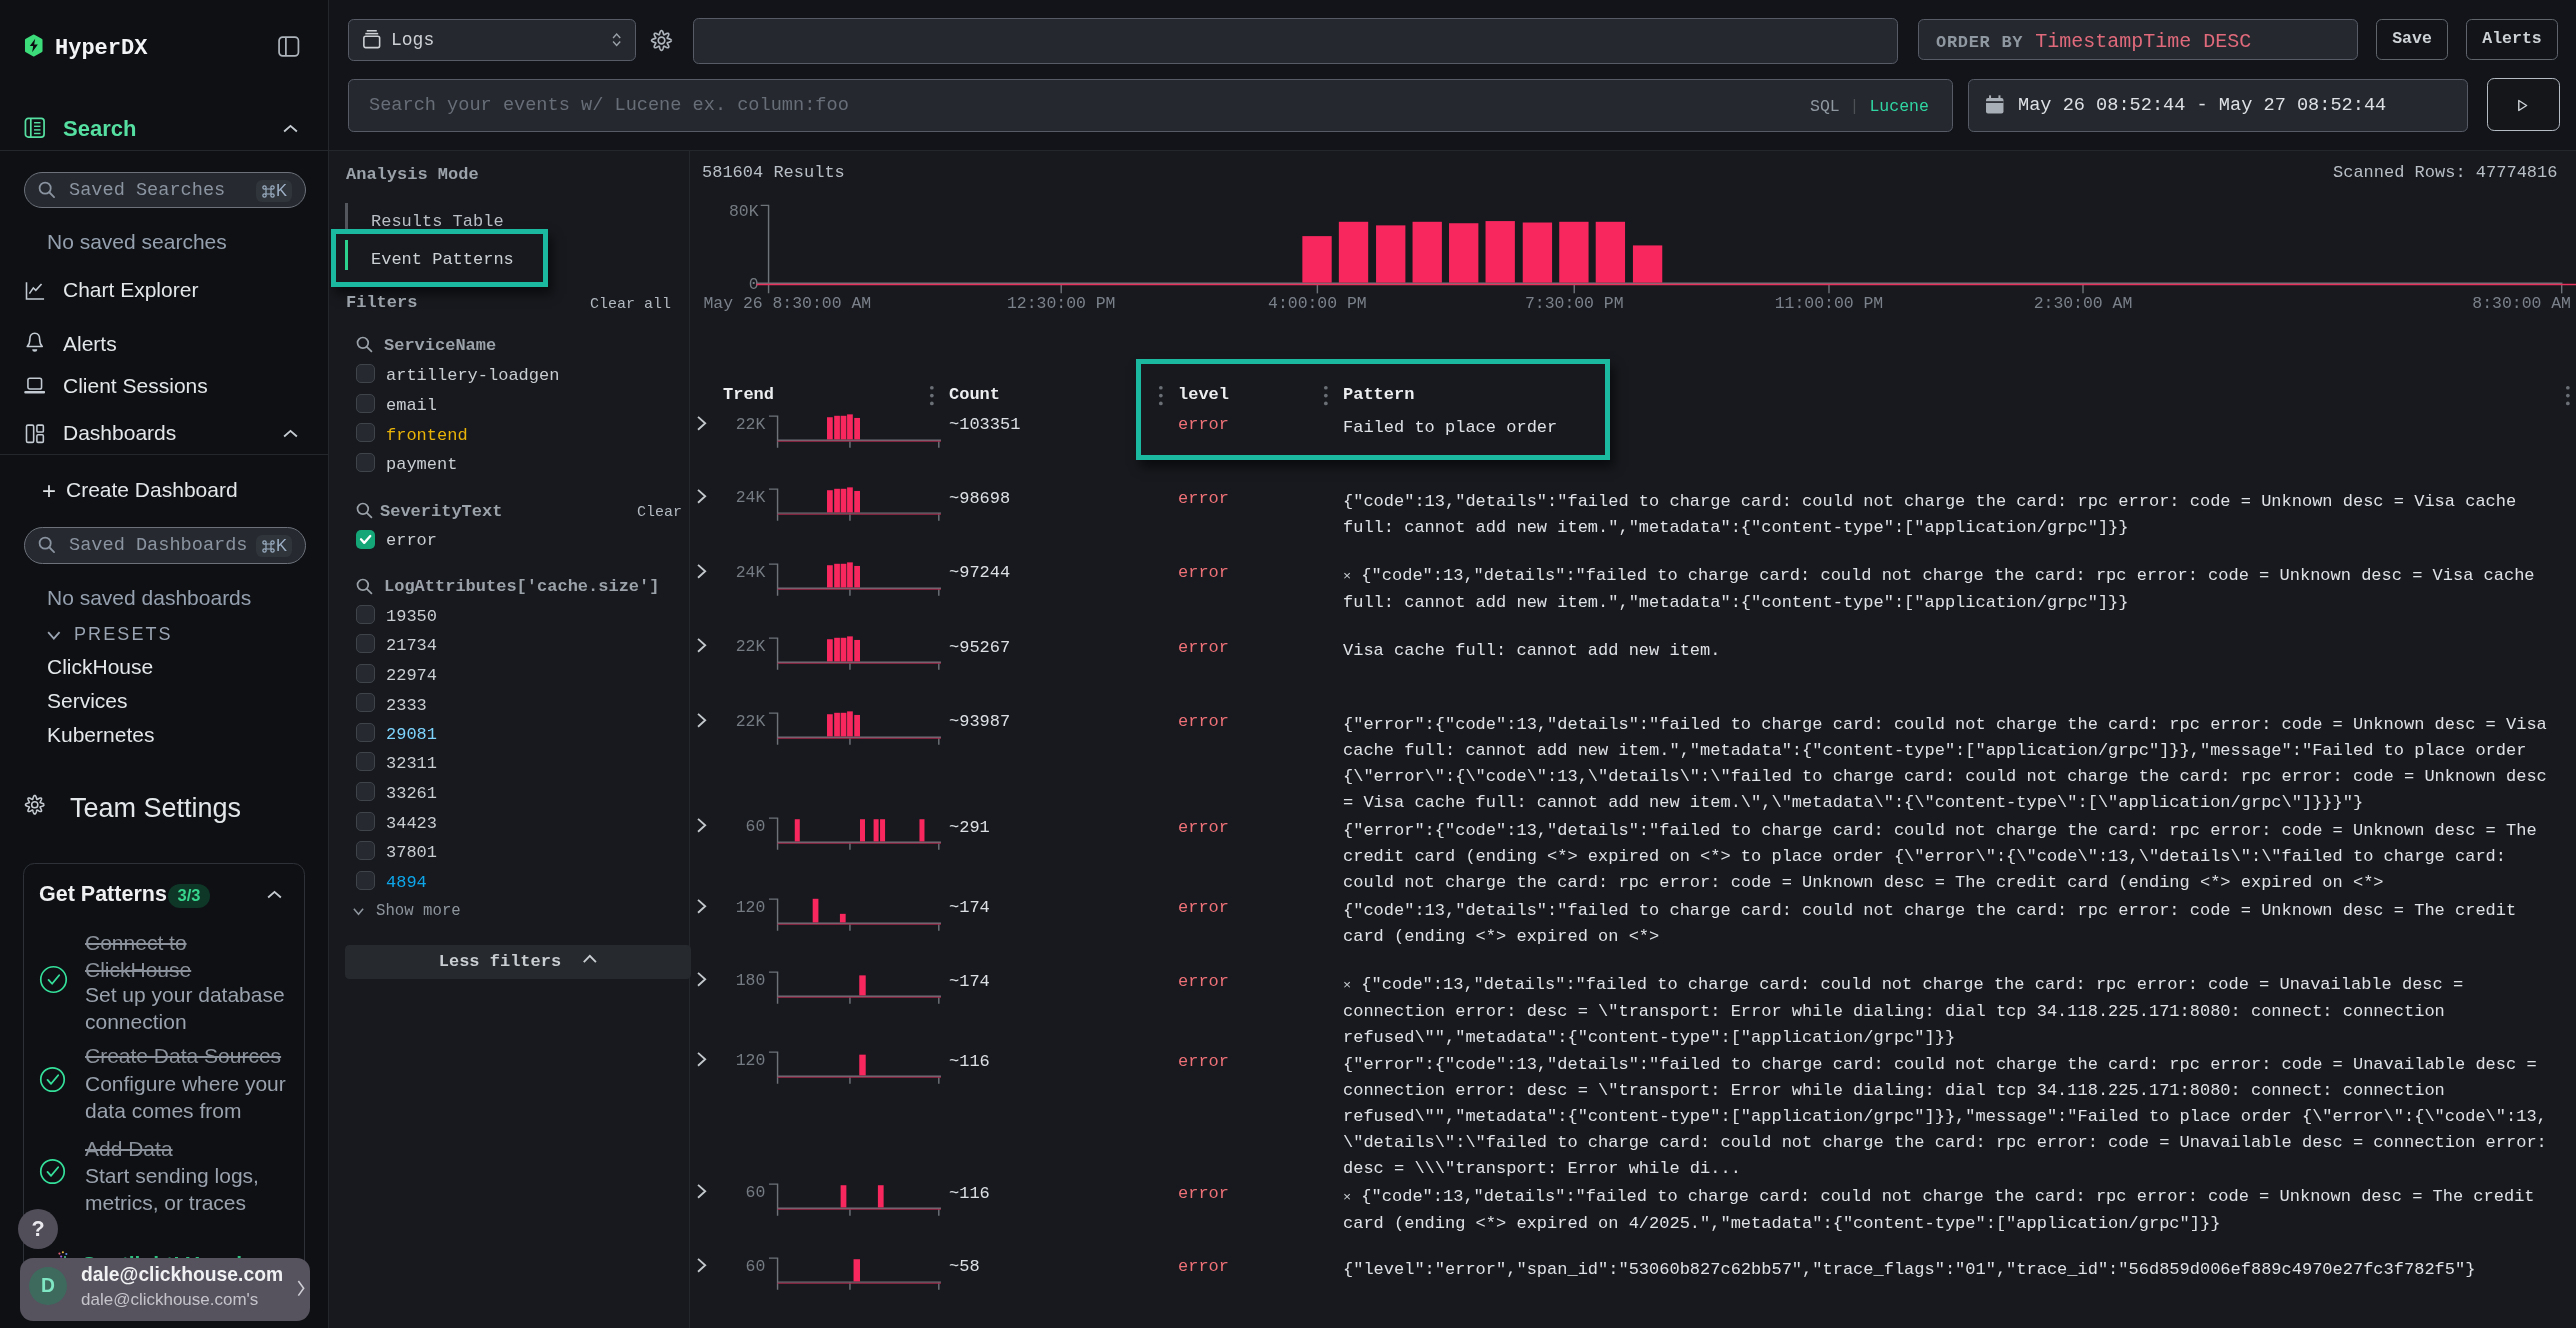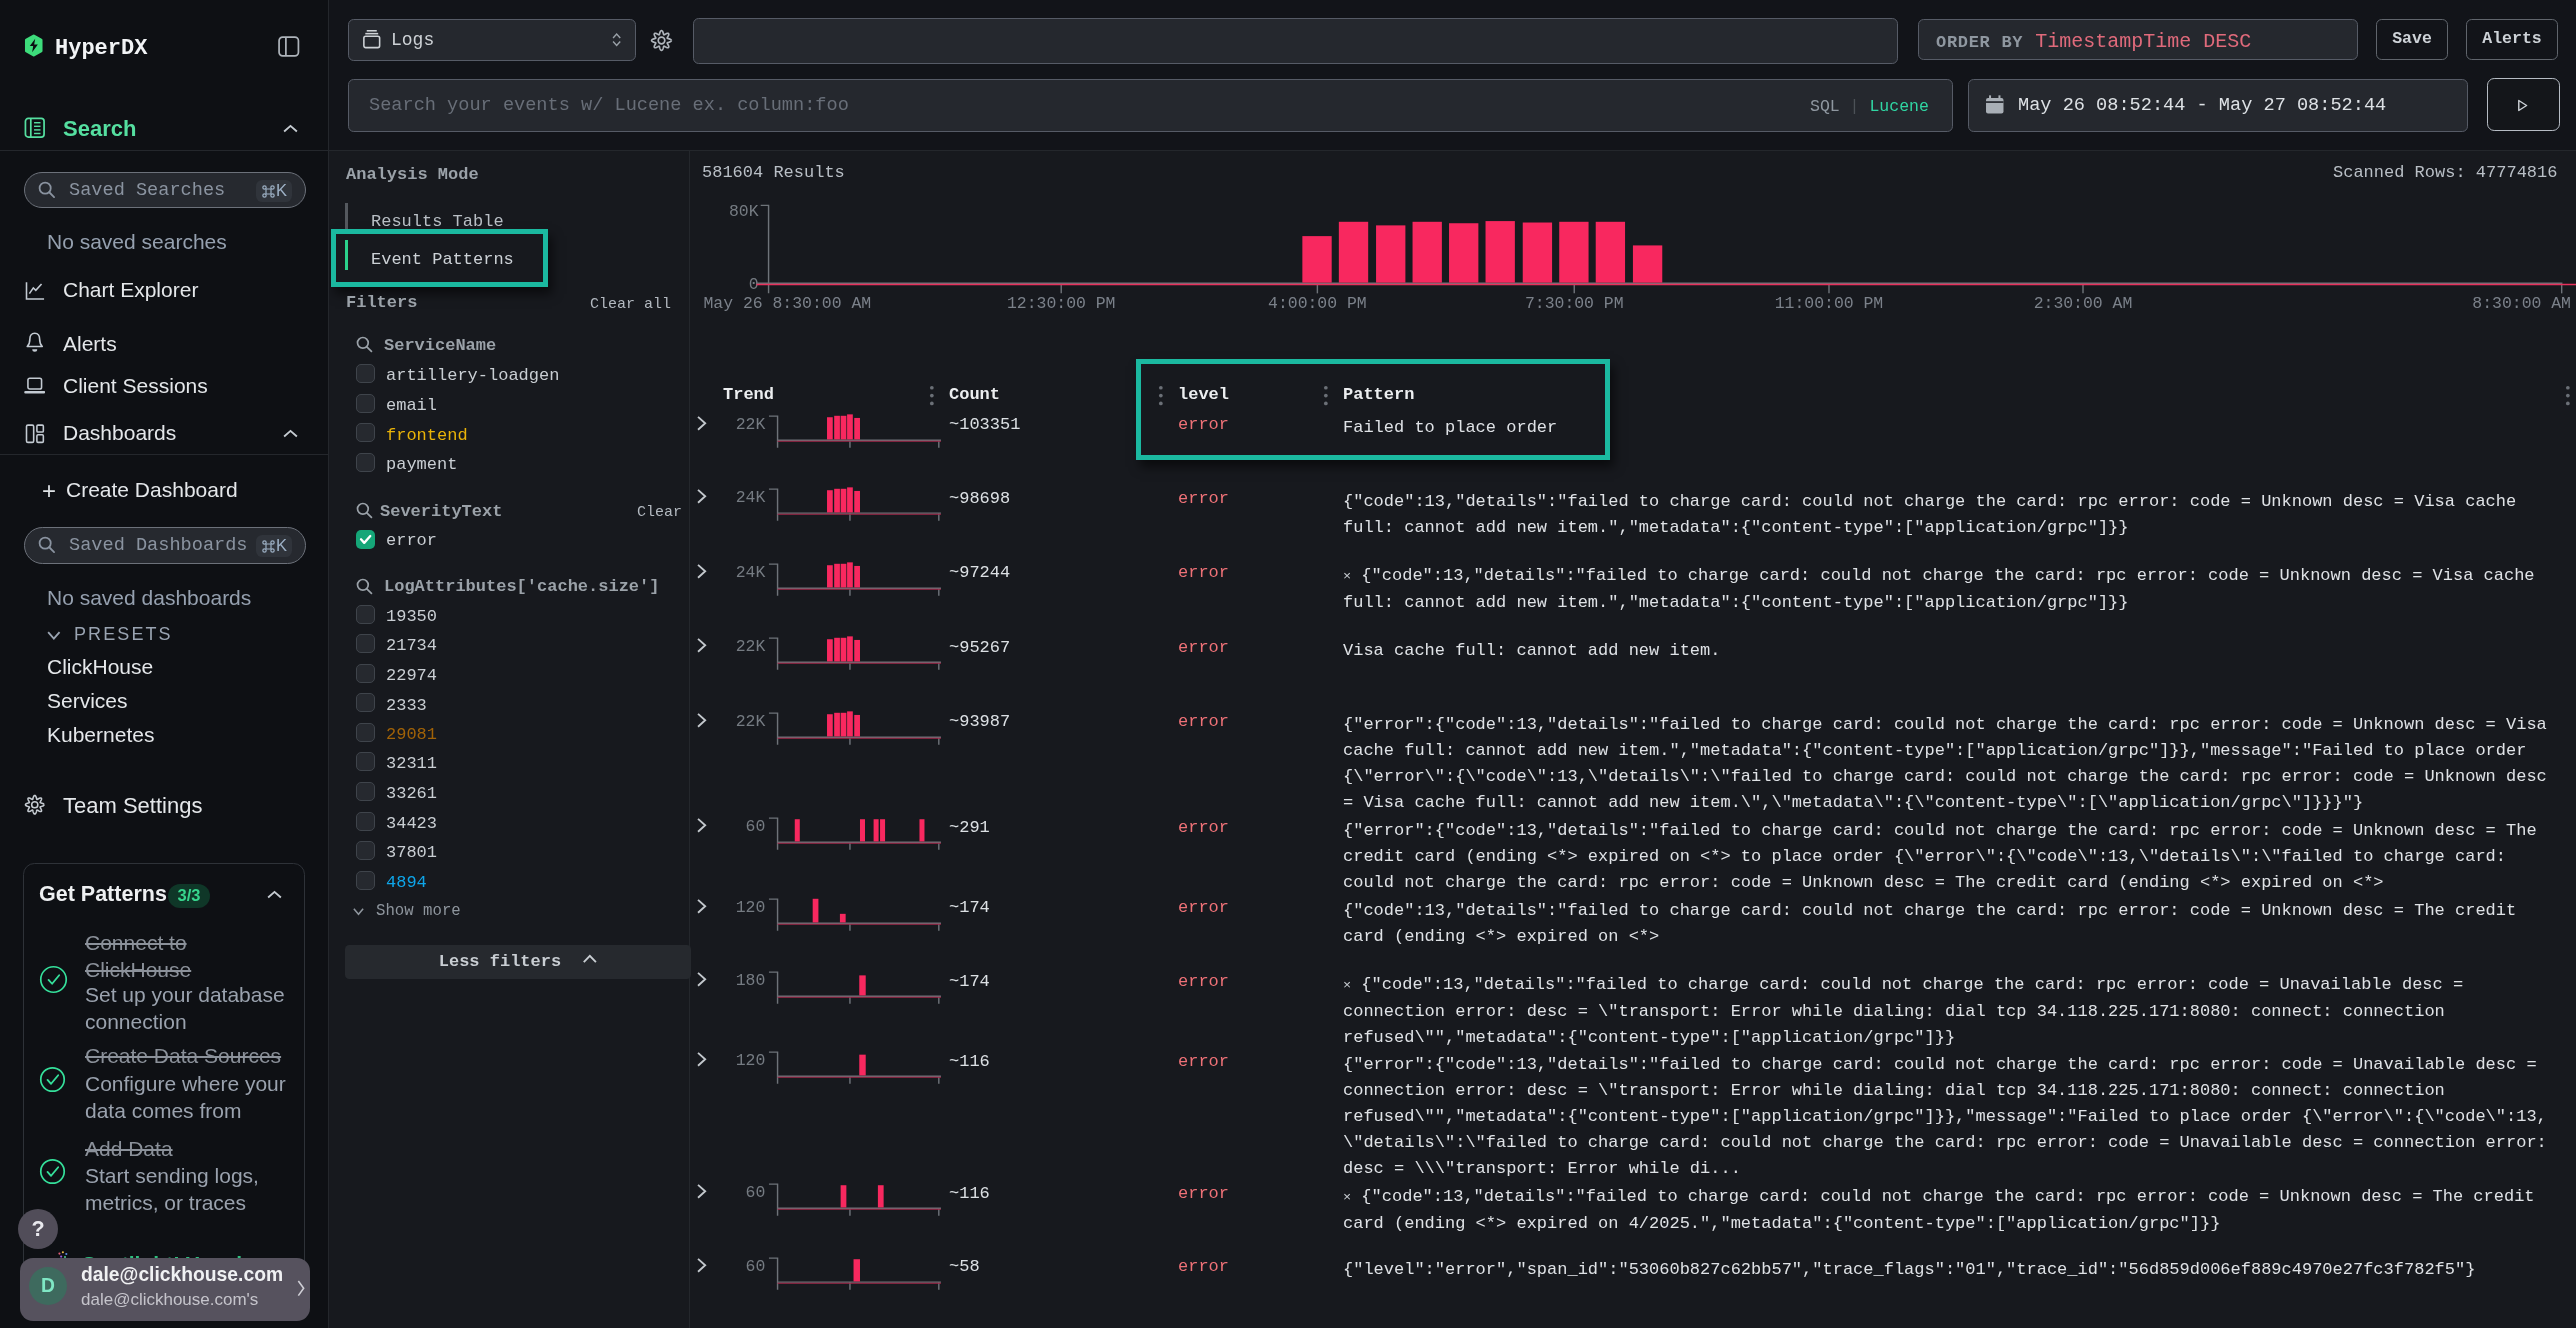--- a/index.html
+++ b/index.html
@@ -94,21 +94,21 @@
     <div class="abs mono b" style="left:384px;top:577px;font-size:17px;color:#9ba2a9">LogAttributes['cache.size']</div>
     <div class="abs" style="left:356px;top:605px;width:19.3px;height:18.6px;border-radius:5px;background:#26292f;border:1.1px solid #3f444b"></div>
     <div class="abs mono" style="left:386px;top:607px;font-size:17px;color:#c9ced3">19350</div>
     <div class="abs" style="left:356px;top:634px;width:19.3px;height:18.6px;border-radius:5px;background:#26292f;border:1.1px solid #3f444b"></div>
     <div class="abs mono" style="left:386px;top:636px;font-size:17px;color:#c9ced3">21734</div>
     <div class="abs" style="left:356px;top:664px;width:19.3px;height:18.6px;border-radius:5px;background:#26292f;border:1.1px solid #3f444b"></div>
     <div class="abs mono" style="left:386px;top:666px;font-size:17px;color:#c9ced3">22974</div>
     <div class="abs" style="left:356px;top:693px;width:19.3px;height:18.6px;border-radius:5px;background:#26292f;border:1.1px solid #3f444b"></div>
     <div class="abs mono" style="left:386px;top:696px;font-size:17px;color:#c9ced3">2333</div>
     <div class="abs" style="left:356px;top:723px;width:19.3px;height:18.6px;border-radius:5px;background:#26292f;border:1.1px solid #3f444b"></div>
-    <div class="abs mono" style="left:386px;top:725px;font-size:17px;color:#a16207">29081</div>
+    <div class="abs mono" style="left:386px;top:725px;font-size:17px;color:#7dd3fc">29081</div>
     <div class="abs" style="left:356px;top:752px;width:19.3px;height:18.6px;border-radius:5px;background:#26292f;border:1.1px solid #3f444b"></div>
     <div class="abs mono" style="left:386px;top:754px;font-size:17px;color:#c9ced3">32311</div>
     <div class="abs" style="left:356px;top:782px;width:19.3px;height:18.6px;border-radius:5px;background:#26292f;border:1.1px solid #3f444b"></div>
     <div class="abs mono" style="left:386px;top:784px;font-size:17px;color:#c9ced3">33261</div>
     <div class="abs" style="left:356px;top:812px;width:19.3px;height:18.6px;border-radius:5px;background:#26292f;border:1.1px solid #3f444b"></div>
     <div class="abs mono" style="left:386px;top:814px;font-size:17px;color:#c9ced3">34423</div>
     <div class="abs" style="left:356px;top:841px;width:19.3px;height:18.6px;border-radius:5px;background:#26292f;border:1.1px solid #3f444b"></div>
     <div class="abs mono" style="left:386px;top:843px;font-size:17px;color:#c9ced3">37801</div>
     <div class="abs" style="left:356px;top:871px;width:19.3px;height:18.6px;border-radius:5px;background:#26292f;border:1.1px solid #3f444b"></div>
     <div class="abs mono" style="left:386px;top:873px;font-size:17px;color:#0ea5e9">4894</div>
@@ -442,21 +442,21 @@
       <polyline points="3,3 11,12 19,3" fill="none" stroke="#9aa4b2" stroke-width="2.6"></polyline>
     </svg>
     <div class="abs sans" style="left:74px;top:624px;font-size:18px;letter-spacing:2.1px;color:#9aa4b2">PRESETS</div>
     <div class="abs sans" style="left:47px;top:655px;font-size:21px;color:#e4e7ea">ClickHouse</div>
     <div class="abs sans" style="left:47px;top:689px;font-size:21px;color:#e4e7ea">Services</div>
     <div class="abs sans" style="left:47px;top:723px;font-size:21px;color:#e4e7ea">Kubernetes</div>
     <svg class="abs" style="left:23.6px;top:794px" width="21.5" height="21.5" viewBox="0 0 32 32">
       <polyline points="29.8,16.0 29.6,16.7 28.9,17.4 27.9,17.9 26.7,18.3 25.6,18.6 24.7,18.8 24.1,19.1 23.9,19.5 24.1,20.1 24.6,20.9 25.2,22.0 25.7,23.1 26.1,24.1 26.1,25.1 25.8,25.8 25.1,26.1 24.1,26.1 23.1,25.7 22.0,25.2 21.0,24.6 20.1,24.1 19.5,23.9 19.1,24.1 18.8,24.7 18.6,25.6 18.3,26.7 17.9,27.9 17.4,28.9 16.7,29.6 16.0,29.8 15.3,29.6 14.6,28.9 14.1,27.9 13.7,26.7 13.4,25.6 13.2,24.7 12.9,24.1 12.5,23.9 11.9,24.1 11.1,24.6 10.0,25.2 8.9,25.7 7.9,26.1 6.9,26.1 6.2,25.8 5.9,25.1 5.9,24.1 6.3,23.1 6.8,22.0 7.4,20.9 7.9,20.1 8.1,19.5 7.9,19.1 7.3,18.8 6.4,18.6 5.3,18.3 4.1,17.9 3.1,17.4 2.4,16.7 2.2,16.0 2.4,15.3 3.1,14.6 4.1,14.1 5.3,13.7 6.4,13.4 7.3,13.2 7.9,12.9 8.1,12.5 7.9,11.9 7.4,11.1 6.8,10.0 6.3,8.9 5.9,7.9 5.9,6.9 6.2,6.2 6.9,5.9 7.9,5.9 8.9,6.3 10.0,6.8 11.0,7.4 11.9,7.9 12.5,8.1 12.9,7.9 13.2,7.3 13.4,6.4 13.7,5.3 14.1,4.1 14.6,3.1 15.3,2.4 16.0,2.2 16.7,2.4 17.4,3.1 17.9,4.1 18.3,5.3 18.6,6.4 18.8,7.3 19.1,7.9 19.5,8.1 20.1,7.9 21.0,7.4 22.0,6.8 23.1,6.3 24.1,5.9 25.1,5.9 25.8,6.2 26.1,6.9 26.1,7.9 25.7,8.9 25.2,10.0 24.6,11.1 24.1,11.9 23.9,12.5 24.1,12.9 24.7,13.2 25.6,13.4 26.7,13.7 27.9,14.1 28.9,14.6 29.6,15.3 29.8,16.0" fill="none" stroke="#c6ccd2" stroke-width="2.3" stroke-linejoin="round"></polyline>
       <circle cx="16" cy="16" r="4.6" fill="none" stroke="#c6ccd2" stroke-width="2.3"></circle>
     </svg>
-    <div class="abs sans" style="left:63px;top:793px;font-size:22px;color:#e4e7ea">Team Settings</div>
+    <div class="abs sans" style="left:70px;top:793px;font-size:27px;color:#e4e7ea">Team Settings</div>
     <div class="abs" style="left:23px;top:863px;width:282px;height:444px;border:1.1px solid #2e3238;border-radius:11.4px"></div>
     <div class="abs sans b" style="left:39px;top:882px;font-size:21.5px;color:#eef0f2">Get Patterns</div>
     <div class="abs sans b" style="left:168px;top:884px;width:42px;height:23.6px;border-radius:12px;background:#0f3728;color:#37d58d;font-size:16.5px;text-align:center;line-height:23.6px">3/3</div>
     <svg class="abs" style="left:266px;top:889px" width="17" height="11.4" viewBox="0 0 24 16">
       <polyline points="3,12 12,4 21,12" fill="none" stroke="#c6ccd2" stroke-width="2.6"></polyline>
     </svg>
     <svg class="abs" style="left:39px;top:965px" width="29" height="29" viewBox="0 0 41 41">
       <circle cx="20.5" cy="20.5" r="18.0" fill="none" stroke="#35e09b" stroke-width="2.4"></circle>
       <polyline points="13.5,21.0 18.5,26.5 28.5,14.5" fill="none" stroke="#35e09b" stroke-width="2.6" stroke-linecap="round" stroke-linejoin="round"></polyline>
     </svg>

